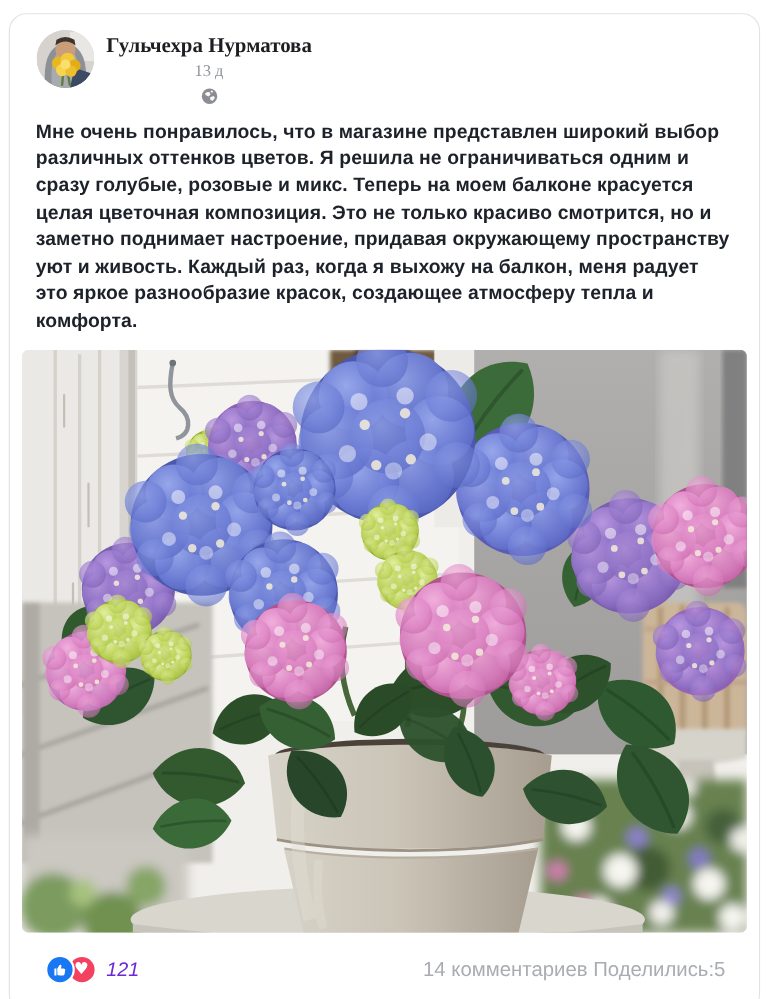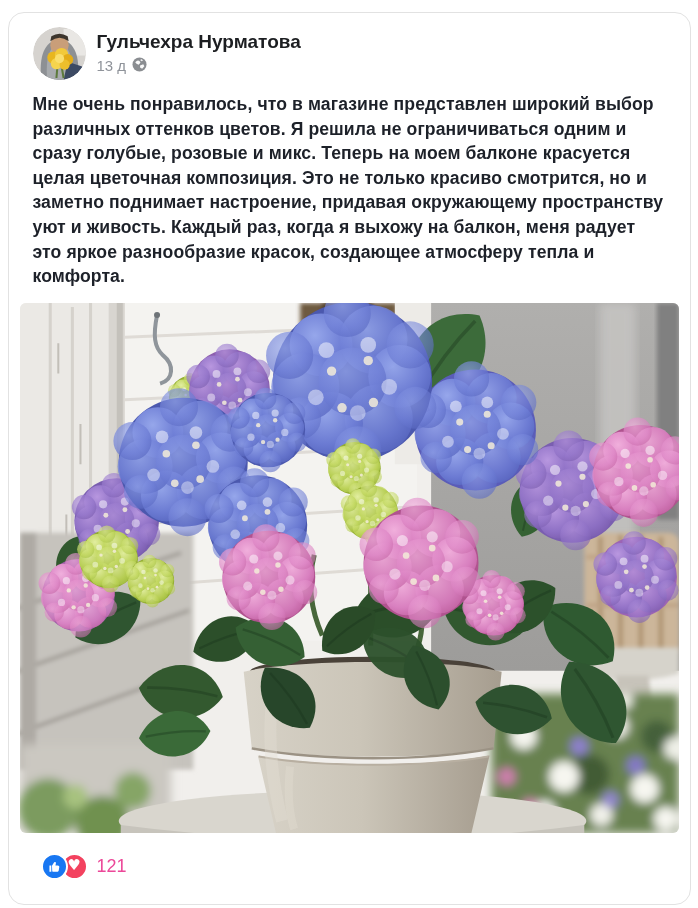--- a/index.html
+++ b/index.html
@@ -2,40 +2,40 @@
 <html><head>
 <meta charset="utf-8">
 <style>
   * { margin:0; padding:0; box-sizing:border-box; }
   html,body { background:#fff; width:698px; font-family:"Liberation Sans","DejaVu Sans",sans-serif; }
   .card {
     width:683px; margin:12px auto; background:#fff;
     border:1px solid #e2e2e2; border-radius:16px; overflow:hidden;
     padding-bottom:18px;
   }
-  .header { display:flex; align-items:flex-start; gap:11px; padding:14px 20px 8px 24px; }
+  .header { display:flex; align-items:flex-start; gap:11px; padding:14px 20px 8px 24px;font-family:Liberation Serif, serif; }
   .avatar { width:53px; height:53px; border-radius:50%; overflow:hidden; flex:0 0 auto; cursor:pointer; }
   .hmeta { padding-top:3px; }
   .author { font-size:19px; font-weight:bold; color:#1c1e21; line-height:1.25; cursor:pointer; }
-  .sub { display:flex; align-items:flex-start; gap:6px; margin-top:3px; }
+  .sub { display:flex; align-items:center; gap:6px; margin-top:3px;flex-direction:column; }
   .time { font-size:15px; color:#8f939a; }
   .globe { width:15px; height:15px; display:inline-block; }
   .body-text {
     padding:4px 22px 12px 24px; font-size:17.6px; line-height:24.6px;
     color:#1d2129; letter-spacing:0.1px;font-weight:bold;
   }
   .photo-wrap { margin:2px 11px 14px 11px; border-radius:6px; overflow:hidden; line-height:0; cursor:pointer; }
   .photo-wrap svg { width:100%; height:auto; display:block; }
   .footer { display:flex; align-items:center; justify-content:space-between; padding:6px 30px 6px 32px; }
   .reactions { display:flex; align-items:center; }
   .rxn { width:27px; height:27px; border-radius:50%; border:2px solid #fff; display:flex; align-items:center; justify-content:center; cursor:pointer; }
   .rxn.like { background:#1877f2; z-index:2; }
   .rxn.love { background:#f3425f; margin-left:-7px; z-index:1; }
   .rxn.love .heart { color:#fff; font-size:15px; font-family:"DejaVu Sans",sans-serif; line-height:1; margin-top:-1px; }
-  .count { font-size:18px; color:#ec4899; margin-left:9px; cursor:pointer; }
+  .count { font-size:18px; color:#6d28d9; margin-left:9px; cursor:pointer;font-style:italic; }
   .stats { font-size:18.5px; color:#a9acb1; cursor:pointer; }
 </style>
 </head>
 <body>
 
 <div class="card">
 
   <div class="header">
     <div class="avatar">
       <svg viewBox="0 0 52 52" width="53" height="53">
@@ -306,15 +306,16 @@
       <span class="rxn like">
         <svg viewBox="0 0 16 16" width="15" height="15">
           <path d="M2.6,13.6 h2 V7 h-2 z M5.6,13.2 c0.6,0.3 1.3,0.5 2.1,0.5 h3 c0.9,0 1.6,-0.6 1.8,-1.5 l0.6,-3.4 c0.2,-1 -0.6,-1.9 -1.6,-1.9 H9 l0.5,-2.4 c0.1,-0.7 -0.4,-1.3 -1.1,-1.3 c-0.5,0 -0.9,0.3 -1.1,0.7 L5.3,7.2 Z" fill="#fff"></path>
         </svg>
       </span>
       <span class="rxn love">
         <span class="heart">♥</span>
       </span>
       <span class="count">121</span>
     </div>
+    <div class="stats">14 комментариев Поделились:5</div>
   </div>
 
 </div>
 
 </body></html>

